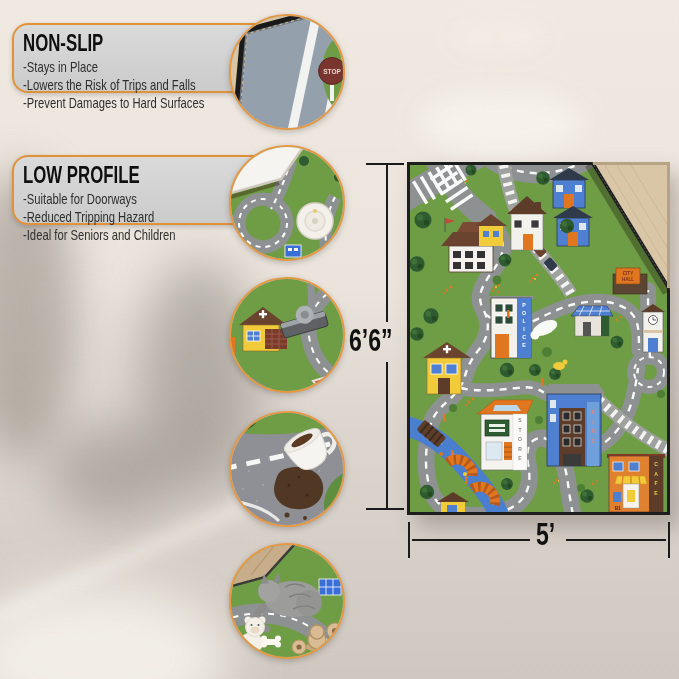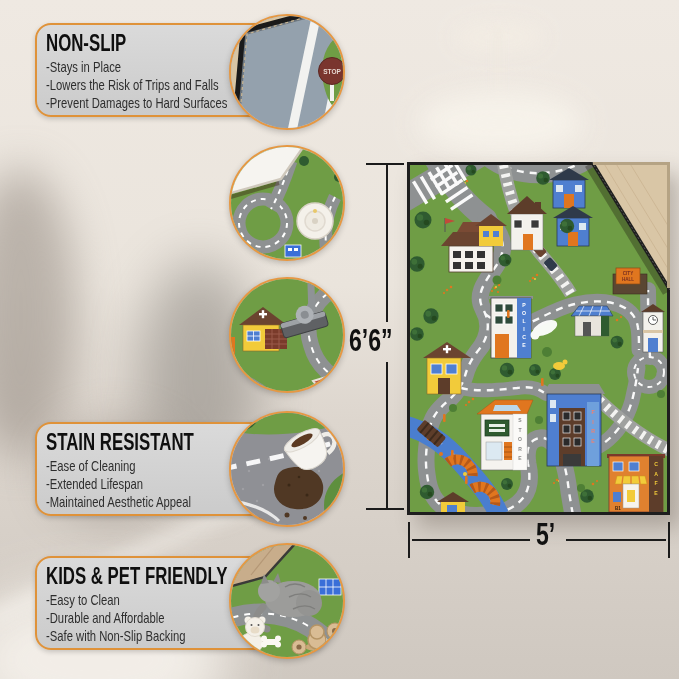--- a/index.html
+++ b/index.html
@@ -9,21 +9,21 @@
   .blob{position:absolute;border-radius:50%;pointer-events:none;}
   .b1{left:-34px;top:168px;width:110px;height:290px;background:#8B8178;filter:blur(22px);opacity:.5;}
   .b2{left:140px;top:258px;width:120px;height:235px;background:#6E6A64;filter:blur(26px);opacity:.42;}
   .b3{left:50px;top:425px;width:130px;height:95px;background:#7A7068;filter:blur(24px);opacity:.4;}
   .b4{left:-40px;top:585px;width:270px;height:150px;background:#F6F2EC;filter:blur(26px);opacity:.9;}
   .lampshade{left:418px;top:92px;width:165px;height:62px;background:#F7F3EB;filter:blur(13px);opacity:.95;}
   .lampstem{left:494px;top:28px;width:7px;height:72px;background:#EFE9E0;filter:blur(5px);opacity:.9;border-radius:4px;}
   .lampcap{left:455px;top:22px;width:88px;height:30px;background:#F3EDE4;filter:blur(10px);opacity:.95;}
   .streak{position:absolute;left:-60px;top:560px;width:330px;height:16px;background:#FBF8F3;opacity:.45;filter:blur(8px);transform:rotate(-24deg);}
 
-  .card{position:absolute;left:35px;width:292px;height:94px;box-sizing:border-box;
+  .card{position:absolute;left:12px;width:292px;height:70px;box-sizing:border-box;
     border:2.5px solid #DF9239;border-radius:16px;
     background:linear-gradient(180deg,#DADADA 0%,#CBCBCB 100%);
     box-shadow:0 2px 5px rgba(0,0,0,.18);padding:5px 0 0 9px;}
   .card-title{font-size:24px;font-weight:700;color:#0F0F0F;white-space:nowrap;
     transform:scaleX(.70);transform-origin:left top;line-height:1.05;margin-bottom:3px;}
   .card-line{font-size:15px;color:#2E2E2E;white-space:nowrap;line-height:1.2;
     transform:scaleX(.75);transform-origin:left top;}
   .bubble{position:absolute;left:229px;width:116px;height:116px;border-radius:50%;
     border:2.5px solid #E69843;overflow:hidden;box-sizing:border-box;background:#CFCFCF;
     box-shadow:0 2px 6px rgba(0,0,0,.22);}
@@ -51,31 +51,25 @@
     <div class="blob lampshade"></div>
     <div class="streak"></div>
   </div>
 
   <div class="card" style="top:23px">
     <div class="card-title">NON-SLIP</div>
     <div class="card-line">-Stays in Place</div>
     <div class="card-line">-Lowers the Risk of Trips and Falls</div>
     <div class="card-line">-Prevent Damages to Hard Surfaces</div>
   </div>
-  <div class="card" style="top:422px">
-    <div class="card-title">STAIN RESISTANT</div>
-    <div class="card-line">-Ease of Cleaning</div>
-    <div class="card-line">-Extended Lifespan</div>
-    <div class="card-line">-Maintained Aesthetic Appeal</div>
-  </div>
-  <div class="card" style="top:556px">
-    <div class="card-title">KIDS &amp; PET FRIENDLY</div>
-    <div class="card-line">-Easy to Clean</div>
-    <div class="card-line">-Durable and Affordable</div>
-    <div class="card-line">-Safe with Non-Slip Backing</div>
+  <div class="card" style="top:155px">
+    <div class="card-title">LOW PROFILE</div>
+    <div class="card-line">-Suitable for Doorways</div>
+    <div class="card-line">-Reduced Tripping Hazard</div>
+    <div class="card-line">-Ideal for Seniors and Children</div>
   </div>
 
   <div class="bubble" style="top:14px">
     <svg width="116" height="116" viewBox="0 0 116 116">
       <rect width="116" height="116" fill="#94A1AD"></rect>
       <path d="M 62,122 L 86,8" stroke="#F2F2F0" stroke-width="9" fill="none"></path>
       <path d="M 96,122 L 112,42" stroke="#F2F2F0" stroke-width="9" fill="none"></path>
       <path d="M 120,16 C 97,24 88,48 96,76 C 101,94 112,102 122,102 Z" fill="#6F9D45"></path>
       <rect x="101" y="70" width="4" height="17" fill="#F2F2F0"></rect>
       <circle cx="103" cy="57" r="13.5" fill="#7A352E" stroke="#5C2722"></circle>

